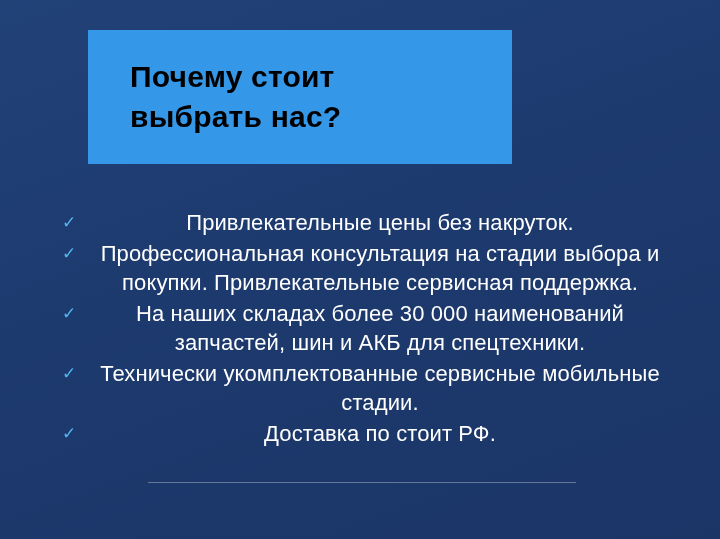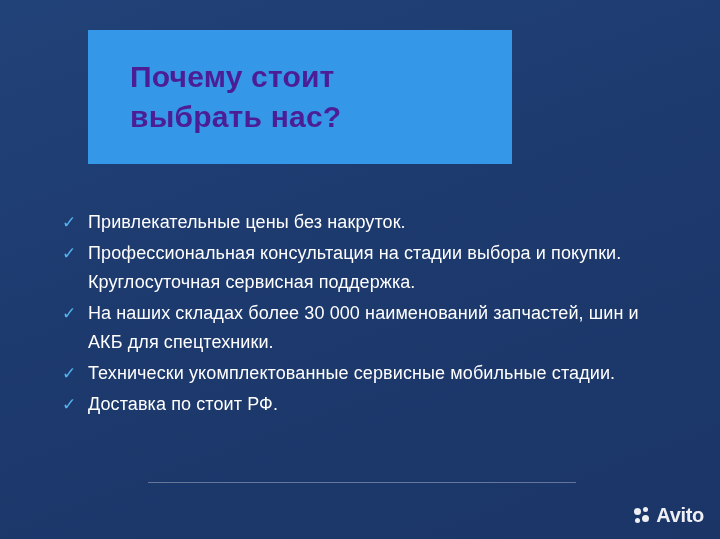--- a/index.html
+++ b/index.html
@@ -23,21 +23,21 @@
     left: 88px;
     top: 30px;
     width: 424px;
     height: 134px;
     background: #3597e8;
     display: flex;
     align-items: center;
     padding-left: 42px;
   }
   .title-text {
-    color: #4c1d95;
+    color: #000000;
     font-size: 30px;
     font-weight: bold;
     line-height: 1.33;
     letter-spacing: 0.2px;
     white-space: pre-line;
   }
   .bullets {
     position: absolute;
     left: 62px;
     top: 208px;
@@ -52,24 +52,25 @@
     color: #54b4f0;
     font-size: 17px;
     line-height: 29px;
     width: 26px;
     flex: 0 0 26px;
     text-align: left;
     font-weight: normal;
   }
   .bullet-text {
     color: #ffffff;
-    font-size: 18px;
+    font-size: 22px;
     line-height: 29px;
     letter-spacing: 0.1px;
     flex: 1;
+    text-align: center;
   }
   .bullet-text b { font-weight: normal; }
   .divider {
     position: absolute;
     left: 148px;
     top: 482px;
     width: 428px;
     height: 1px;
     background: rgba(255,255,255,0.32);
   }
@@ -115,21 +116,21 @@
 
   <div class="bullets">
 
     <div class="bullet">
       <span class="check">✓</span>
       <span class="bullet-text">Привлекательные цены без накруток.</span>
     </div>
 
     <div class="bullet">
       <span class="check">✓</span>
-      <span class="bullet-text">Профессиональная консультация на стадии выбора и покупки. Круглосуточная сервисная поддержка.</span>
+      <span class="bullet-text">Профессиональная консультация на стадии выбора и покупки. Привлекательные сервисная поддержка.</span>
     </div>
 
     <div class="bullet">
       <span class="check">✓</span>
       <span class="bullet-text">На наших складах более <b>30 000</b> наименований запчастей, шин и АКБ для спецтехники.</span>
     </div>
 
     <div class="bullet">
       <span class="check">✓</span>
       <span class="bullet-text">Технически укомплектованные сервисные мобильные стадии.</span>
@@ -137,23 +138,14 @@
 
     <div class="bullet">
       <span class="check">✓</span>
       <span class="bullet-text">Доставка по стоит РФ.</span>
     </div>
 
   </div>
 
   <div class="divider"></div>
 
-  <div class="watermark">
-    <span class="wm-logo">
-      <i class="wm-d1"></i>
-        <i class="wm-d2"></i>
-        <i class="wm-d3"></i>
-        <i class="wm-d4"></i>
-    </span>
-    <span class="wm-text">Avito</span>
-  </div>
 
 </div>
 
 </body></html>

